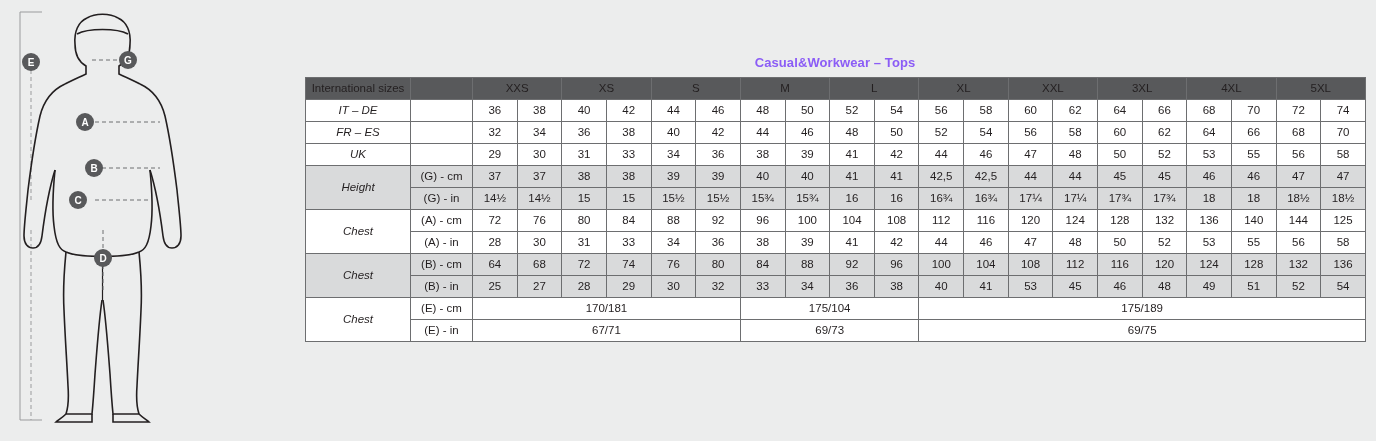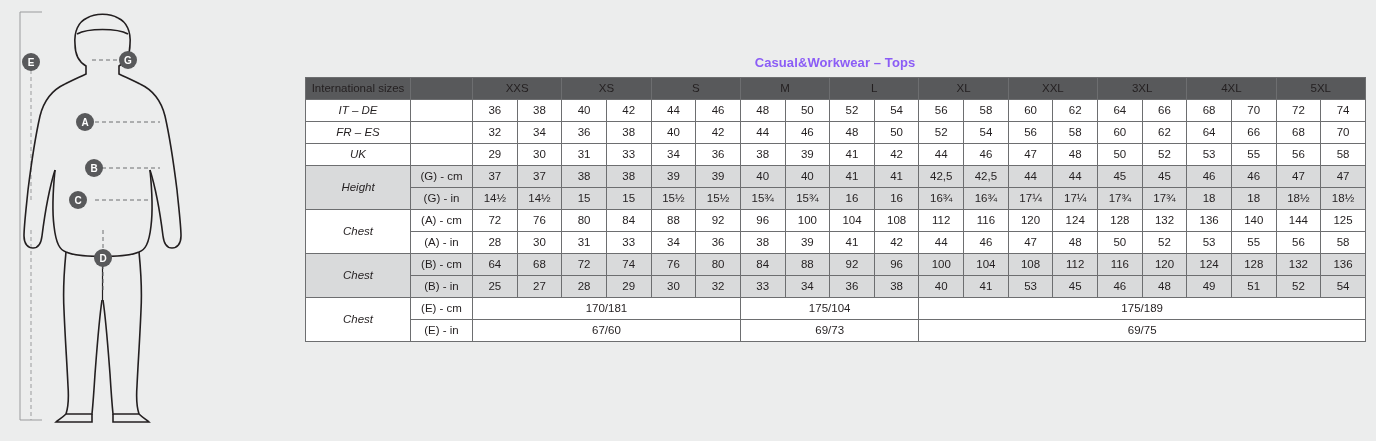--- a/index.html
+++ b/index.html
@@ -420,21 +420,21 @@
           </tr>
           <tr class="plain">
             <td class="rowlabel" rowspan="2">Chest</td>
             <td class="sublabel">(E) - cm</td>
             <td class="wide" colspan="6">170/181</td>
             <td class="wide" colspan="4">175/104</td>
             <td class="wide" colspan="10">175/189</td>
           </tr>
           <tr class="plain">
             <td class="sublabel">(E) - in</td>
-            <td class="wide" colspan="6">67/60</td>
+            <td class="wide" colspan="6">67/71</td>
             <td class="wide" colspan="4">69/73</td>
             <td class="wide" colspan="10">69/75</td>
           </tr>
         </tbody>
     </table>
   </div>
 
 </div>
 
 </body></html>

